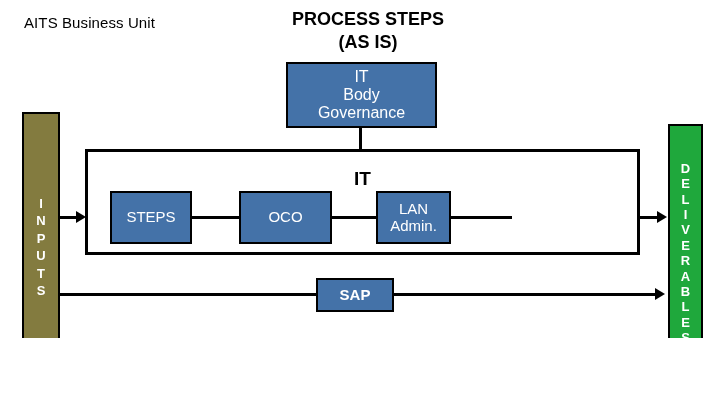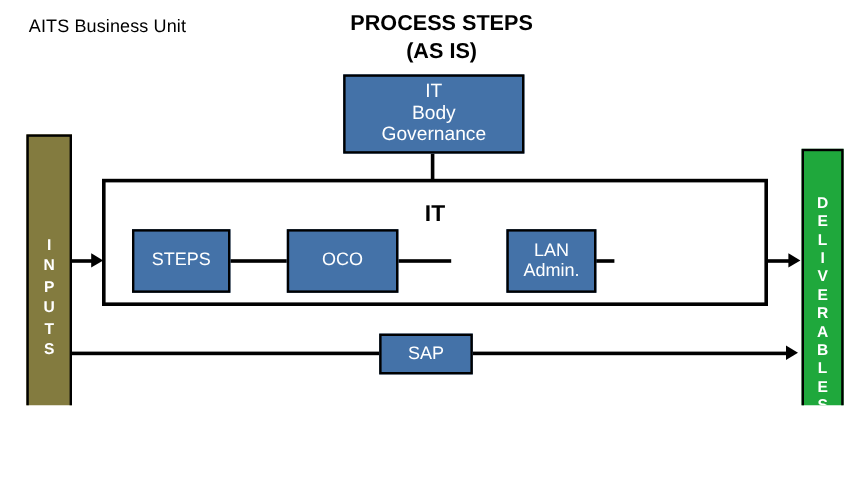--- a/index.html
+++ b/index.html
@@ -114,23 +114,23 @@
   }
   #gov-box {
     left: 286px;
     top: 62px;
     width: 151px;
     height: 66px;
     font-size: 16px;
   }
   #box-isso     { left: 110px; top: 191px; width: 82px;  height: 53px; }
   #box-oco      { left: 239px; top: 191px; width: 93px;  height: 53px; }
-  #box-lan      { left: 376px; top: 191px; width: 75px;  height: 53px; margin-left: 46px; }
+  #box-lan      { left: 376px; top: 191px; width: 75px;  height: 53px; }
   #box-security { left: 512px; top: 191px; width: 78px;  height: 53px; }
-  #box-sap      { left: 316px; top: 278px; width: 78px;  height: 34px; }
+  #box-sap      { left: 316px; top: 278px; width: 78px;  height: 34px; font-weight: bold; }
   #box-om       { left: 316px; top: 336px; width: 78px;  height: 34px; margin-top: 46px; }
 
   
   .hline, .vline {
     position: absolute;
     background: #000;
     z-index: 1;
   }
   .hline { height: 3px; }
   .vline { width: 3px; }

